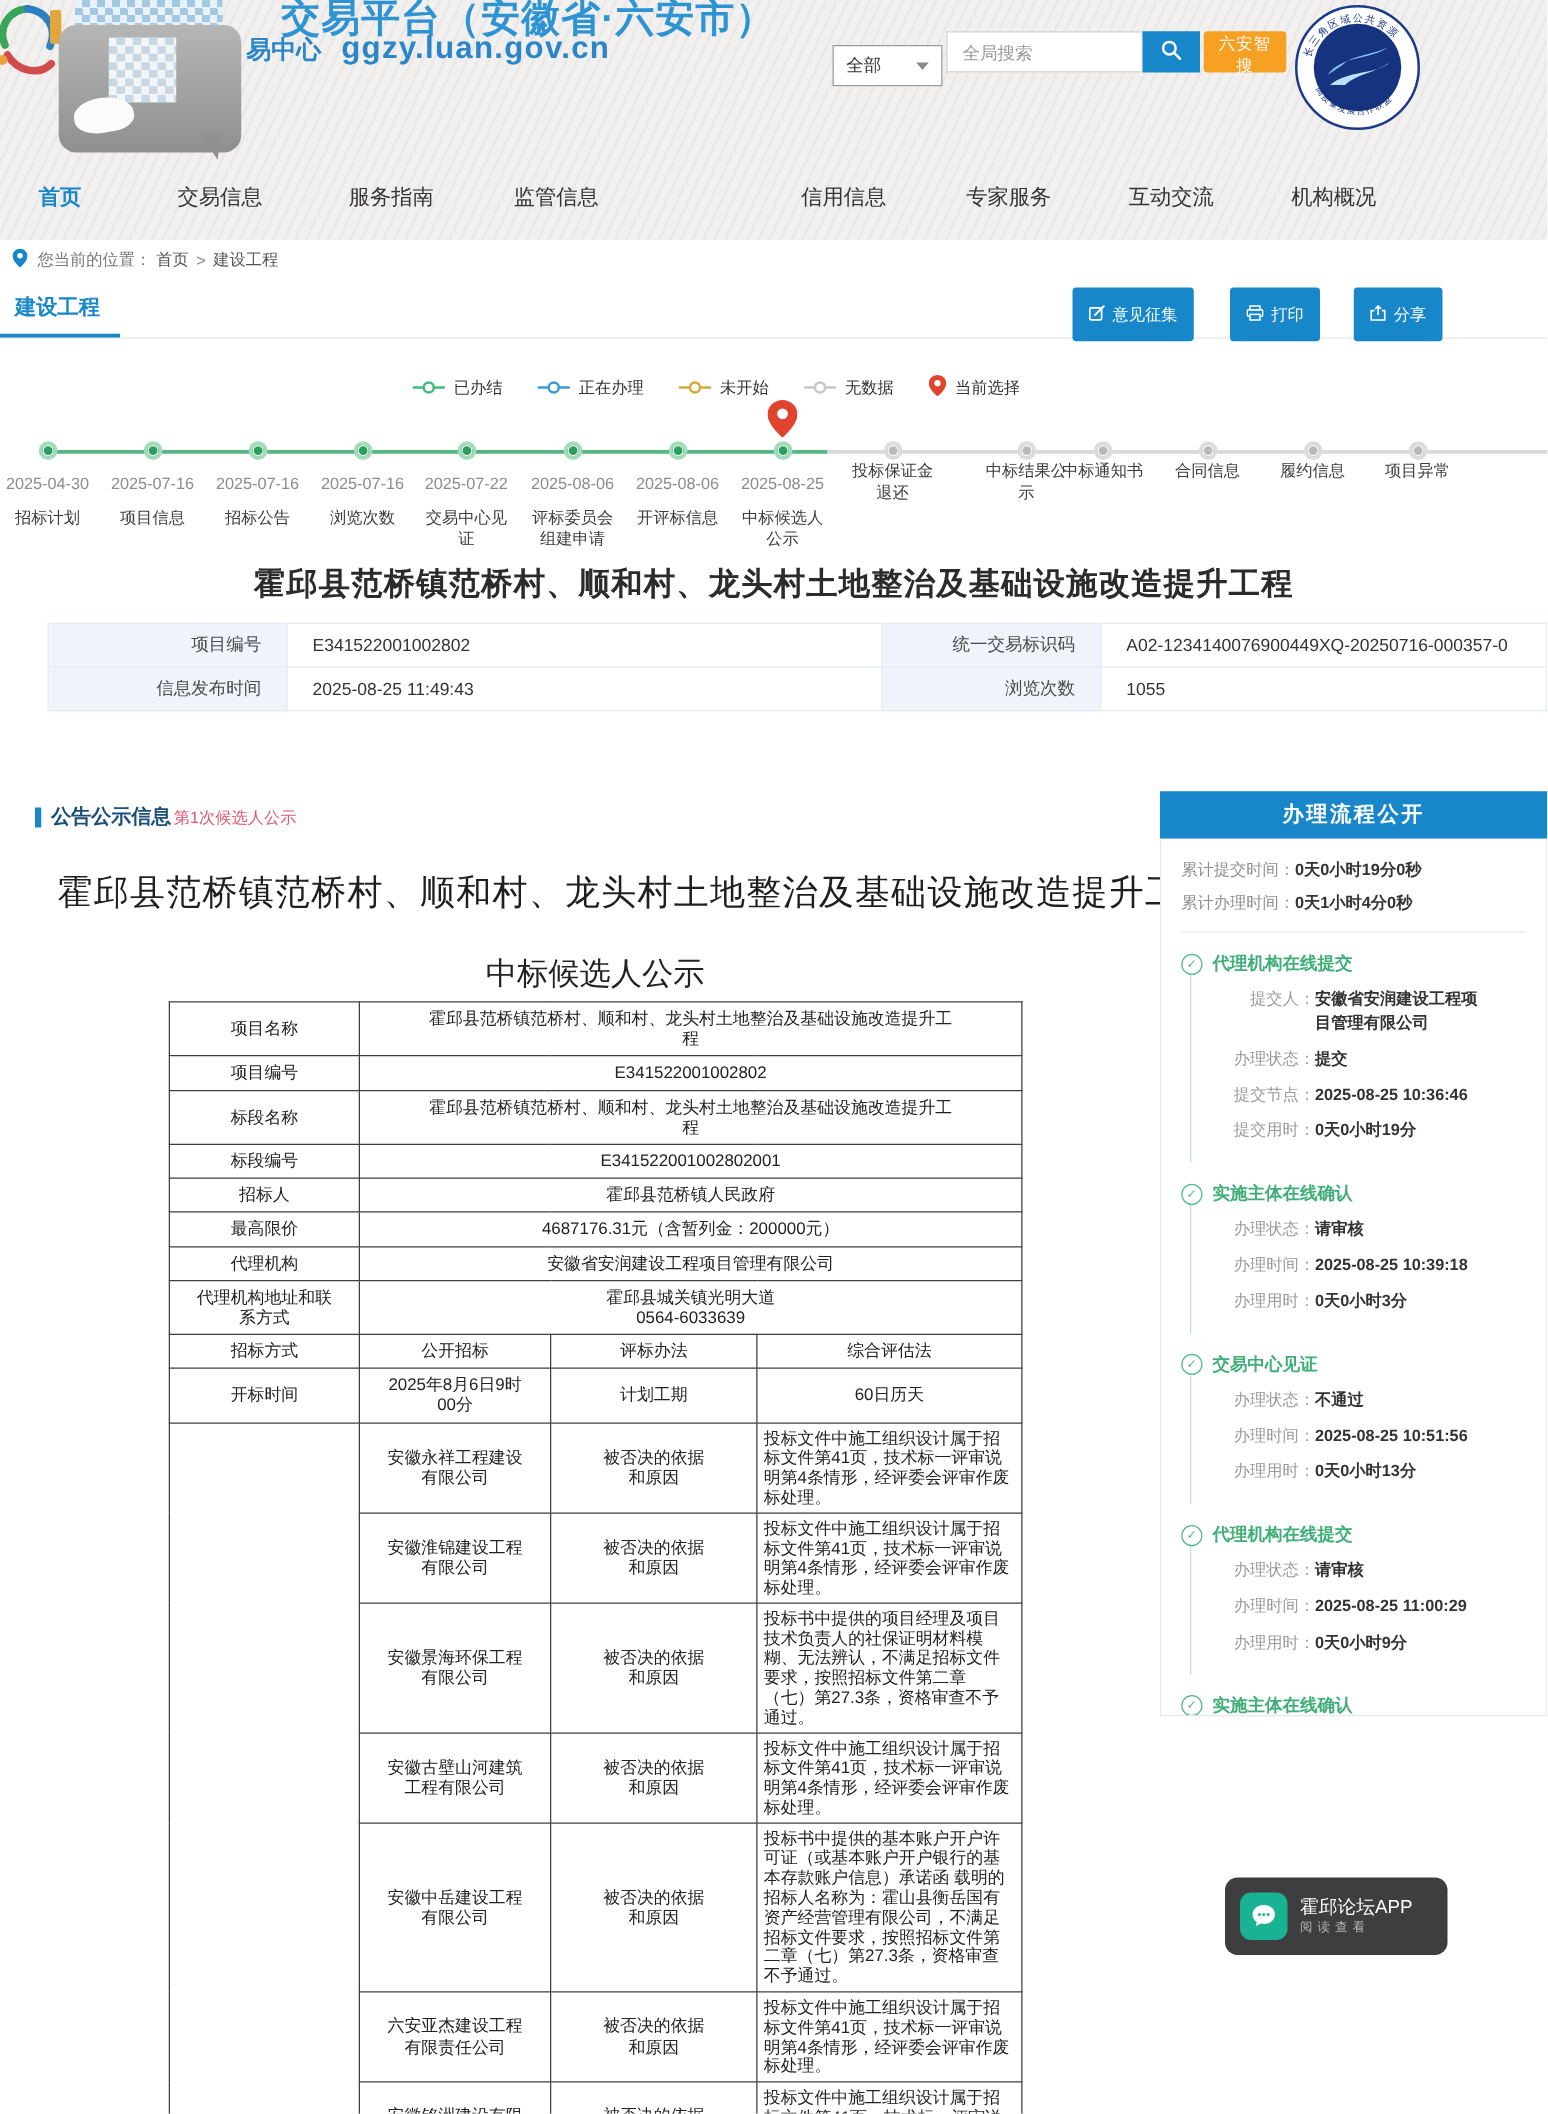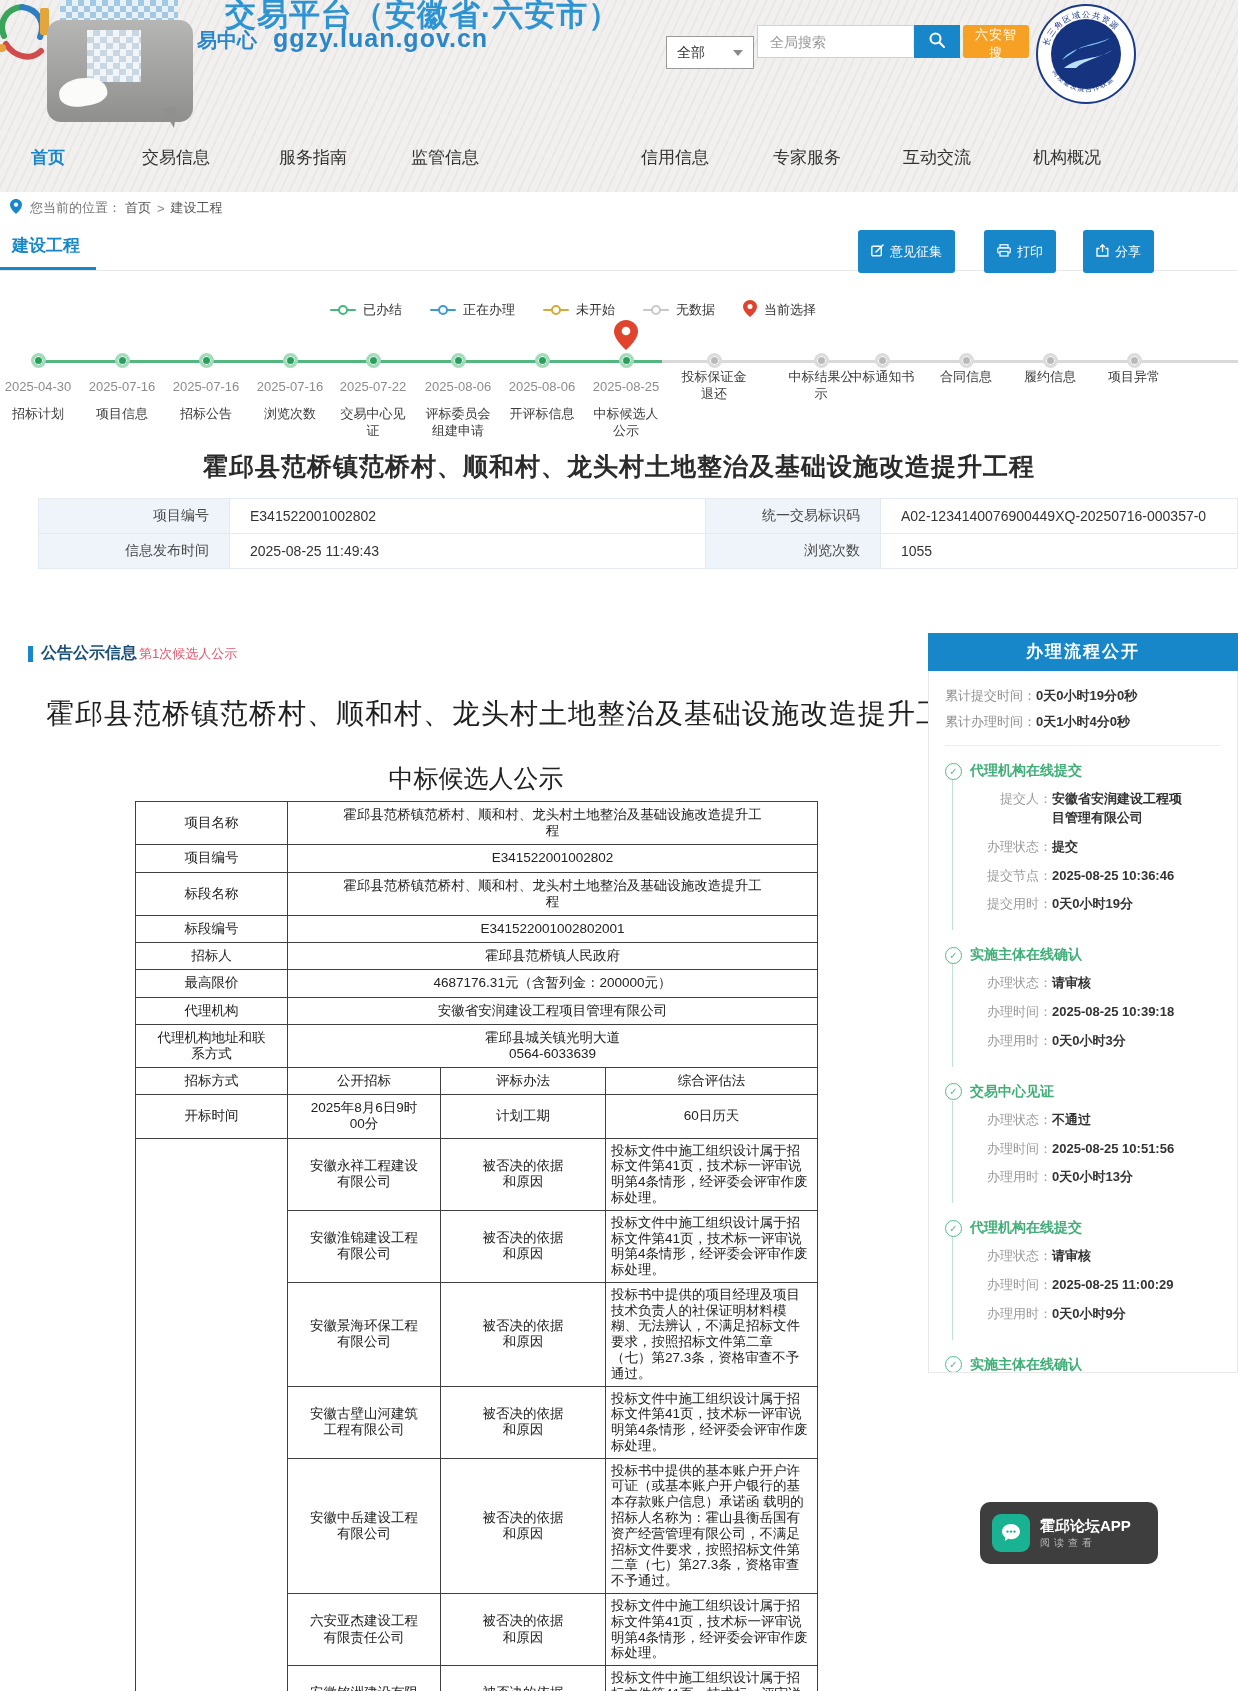--- a/index.html
+++ b/index.html
@@ -117,21 +117,21 @@
     display:flex;align-items:center;justify-content:center;font-weight:bold;}
   .pstep-items{margin-left:7px;border-left:1px solid #bfe3cf;padding:10px 0 6px 19px;}
   .pitem{display:flex;font-size:13px;line-height:1.45;margin-bottom:10px;}
   .pitem-label{flex:none;width:80px;color:#9a9a9a;text-align:right;}
   .pitem-value{color:#333;font-weight:bold;width:132px;}
 
   
   .watermark{position:absolute;left:980px;top:1502px;width:178px;height:62px;background:rgba(35,35,35,.88);border-radius:10px;
     display:flex;align-items:center;padding:0 12px;box-sizing:border-box;gap:10px;}
   .wm-icon{flex:none;width:38px;height:38px;background:#19b394;border-radius:9px;display:flex;align-items:center;justify-content:center;}
-  .wm-app{font-size:15px;font-weight:bold;color:#fff;line-height:20px;}
+  .wm-app{font-size:15px;font-weight:normal;color:#fff;line-height:20px;}
   .wm-cap{font-size:10px;color:#b5b5b5;letter-spacing:4px;line-height:14px;}
 </style>
 </head>
 <body>
 
 <div id="app">
 
   <div class="header-zone">
 
     <span class="logo-figure">

